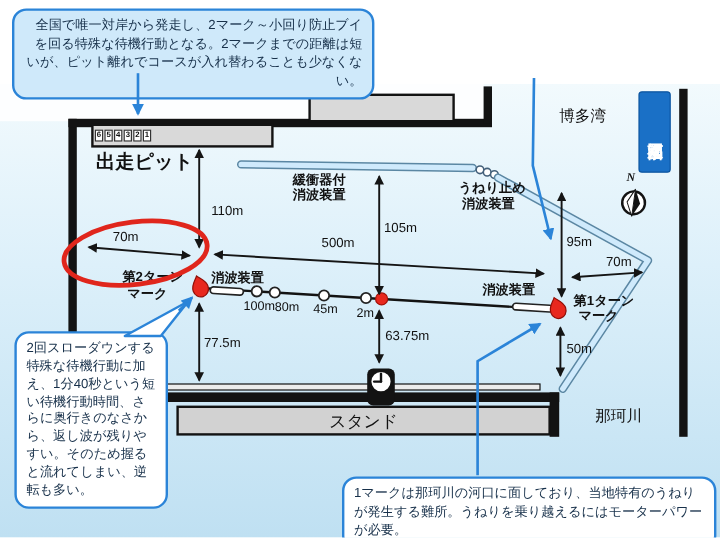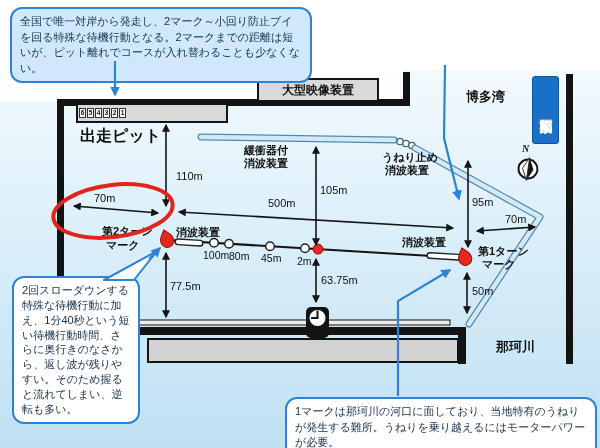--- a/index.html
+++ b/index.html
@@ -10,27 +10,27 @@
   body{font-family:"Liberation Sans","DejaVu Sans",sans-serif;}
   #stage{position:relative;width:600px;height:448px;background:#ffffff;overflow:hidden;}
   .water{position:absolute;left:0;top:70px;width:600px;height:378px;
          background:linear-gradient(180deg,#f2fafd 0%,#ddf0fa 40%,#bfe0f2 100%);z-index:0;}
   .white-patch{position:absolute;left:0;top:70px;width:403px;height:31px;background:#fdfeff;z-index:1;}
   svg{position:absolute;left:0;top:0;}
   #base-svg{z-index:5;}
   #overlay-svg{z-index:40;pointer-events:none;}
   .label{position:absolute;color:#111;white-space:nowrap;z-index:20;}
   .jp{font-weight:bold;font-size:11px;line-height:1.1;}
-  .jp13{font-weight:bold;font-size:13px;}
+  .jp13{font-weight:normal;font-size:13px;}
   .meas{font-size:11px;}
   .meas-s{font-size:10.5px;}
   .callout{position:absolute;background:#ffffff;border:2.5px solid var(--accent);
            border-radius:12px;padding:5px 8px;font-size:11px;line-height:1.42;
            color:#17304a;z-index:30;box-sizing:border-box;}
-  .callout.blue{background:var(--callout-blue);}
+  .callout.blue{background:var(--callout-blue);text-align:right;}
   .waterbadge{position:absolute;left:532px;top:76px;width:25px;height:66px;
               background:#1a70c6;border:1px solid #0c55a0;border-radius:3px;color:#fff;
               font-weight:bold;font-size:13px;writing-mode:vertical-rl;text-orientation:upright;
               display:flex;align-items:center;justify-content:center;letter-spacing:1px;z-index:20;}
   .pitnums{position:absolute;left:79px;top:108px;display:flex;gap:1px;z-index:20;}
   .pitnums span{display:block;width:5px;height:8px;background:#fff;border:1px solid #333;
                 font-size:6.5px;line-height:8px;text-align:center;font-weight:bold;color:#111;}
   .compass-n{position:absolute;left:522px;top:143px;font-family:"Liberation Serif","DejaVu Serif",serif;
              font-style:italic;font-size:10px;font-weight:bold;color:#111;z-index:20;}
   .videobox-label{width:120px;text-align:center;}
@@ -131,21 +131,20 @@
       <line x1="317.5" y1="318" x2="311.8" y2="318" stroke="#131313" stroke-width="2" stroke-linecap="round"></line>
     </g>
 
     <g transform="rotate(8 528 169)">
       <circle cx="528" cy="169" r="9.5" fill="#ffffff" stroke="#131313" stroke-width="2"></circle>
       <polygon points="528,157.5 533.5,169 528,180.5" fill="#131313"></polygon>
       <polygon points="528,157.5 522.5,169 528,180.5" fill="#ffffff" stroke="#131313" stroke-width="0.8"></polygon>
     </g>
   </svg>
 
-  <div class="label jp videobox-label" style="left:258px;top:84px;font-size:12px;">大型映像装置</div>
   <div class="label jp13" style="left:466px;top:88px;">博多湾</div>
   <div class="waterbadge">福岡水面</div>
   <div class="compass-n">N</div>
 
   <div class="label jp" style="left:80px;top:127px;font-size:16px;">出走ピット</div>
   <div class="pitnums">
     <span>6</span>
     <span>5</span>
     <span>4</span>
     <span>3</span>
@@ -174,20 +173,21 @@
   <div class="label meas-s" style="left:297px;top:255px;">2m</div>
 
   <div class="label jp" style="left:176px;top:226px;">消波装置</div>
   <div class="label jp" style="left:402px;top:236px;">消波装置</div>
 
   <div class="label jp" style="left:102px;top:225px;">第2ターン</div>
   <div class="label jp" style="left:106px;top:239px;">マーク</div>
   <div class="label jp" style="left:478px;top:245px;">第1ターン</div>
   <div class="label jp" style="left:482px;top:258px;">マーク</div>
 
+  <div class="label jp13 stand-label" style="left:148px;top:343px;">スタンド</div>
   <div class="label jp13" style="left:496px;top:338px;">那珂川</div>
 
   <div class="callout blue" style="left:10px;top:7px;width:302px;">全国で唯一対岸から発走し、2マーク～小回り防止ブイを回る特殊な待機行動となる。2マークまでの距離は短いが、ピット離れでコースが入れ替わることも少なくない。</div>
   <div class="callout" style="left:12px;top:276px;width:128px;font-size:11px;line-height:1.35;">2回スローダウンする特殊な待機行動に加え、1分40秒という短い待機行動時間、さらに奥行きのなさから、返し波が残りやすい。そのため握ると流れてしまい、逆転も多い。</div>
   <div class="callout" style="left:285px;top:397px;width:312px;">1マークは那珂川の河口に面しており、当地特有のうねりが発生する難所。うねりを乗り越えるにはモーターパワーが必要。</div>
 
   <svg id="overlay-svg" width="600" height="448" viewBox="0 0 600 448">
     <ellipse cx="113" cy="211" rx="60" ry="26" transform="rotate(-7 113 211)" fill="none" stroke="#e0261c" stroke-width="4"></ellipse>
     <g fill="none" stroke="#2b84d8" stroke-width="2.2">
       <line x1="115" y1="61" x2="115" y2="95" marker-end="url(#mB)"></line>

